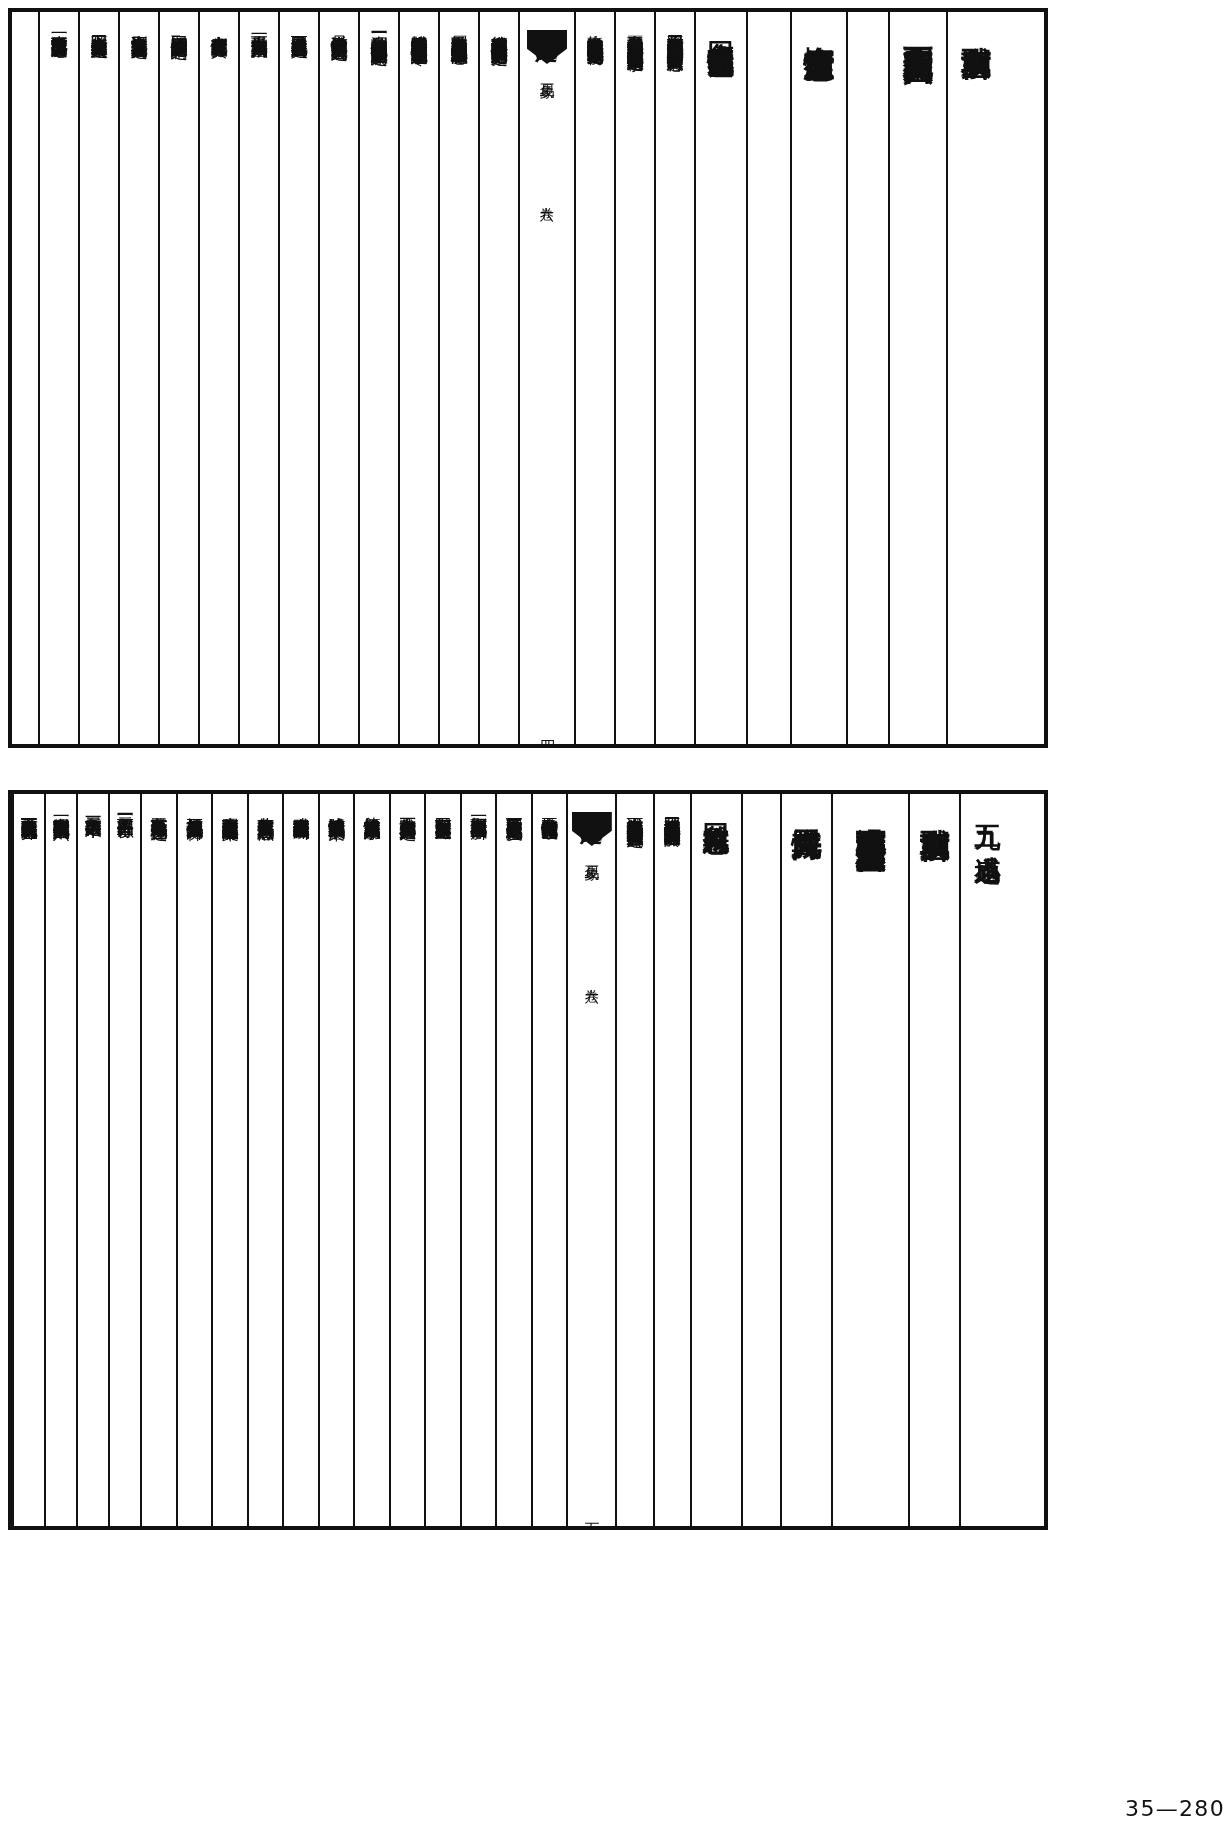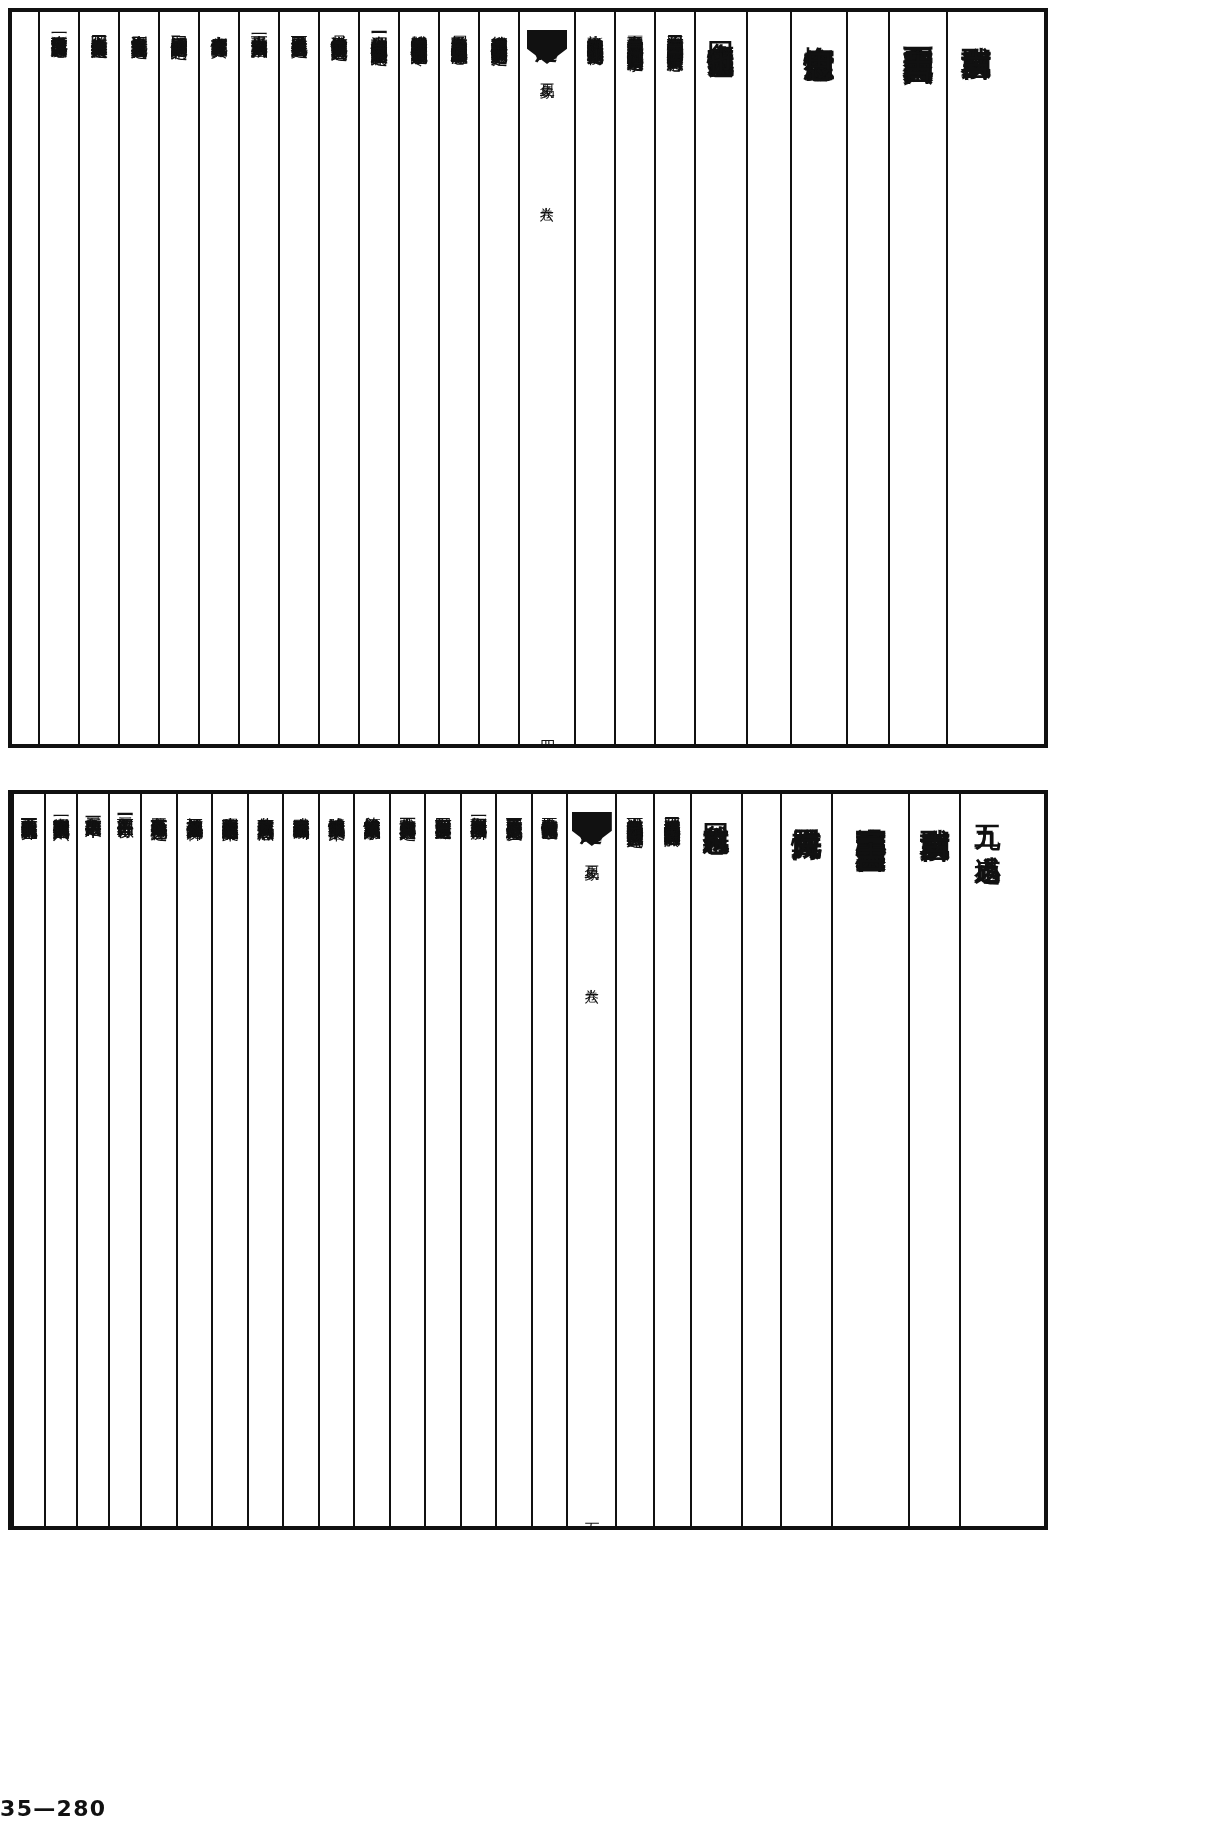--- a/index.html
+++ b/index.html
@@ -106,23 +106,23 @@
     text-orientation: upright;
     font-size: 16px;
     margin-top: auto;
     margin-bottom: 16px;
   }
 
   .folio {
     position: absolute;
     left: 0; right: 0;
     bottom: 18px;
-    text-align: left;
+    text-align: right;
     font-size: 22px;
-    font-weight: 700;
+    font-weight: 400;
     letter-spacing: 0.06em;
     font-family: "DejaVu Sans", "Liberation Sans", sans-serif;
   }
 </style>
 </head>
 <body>
 
 <div class="page">
 
   <div class="leaf" id="leaf-upper" style="left:8px; top:8px; width:1040px; height:740px;">

